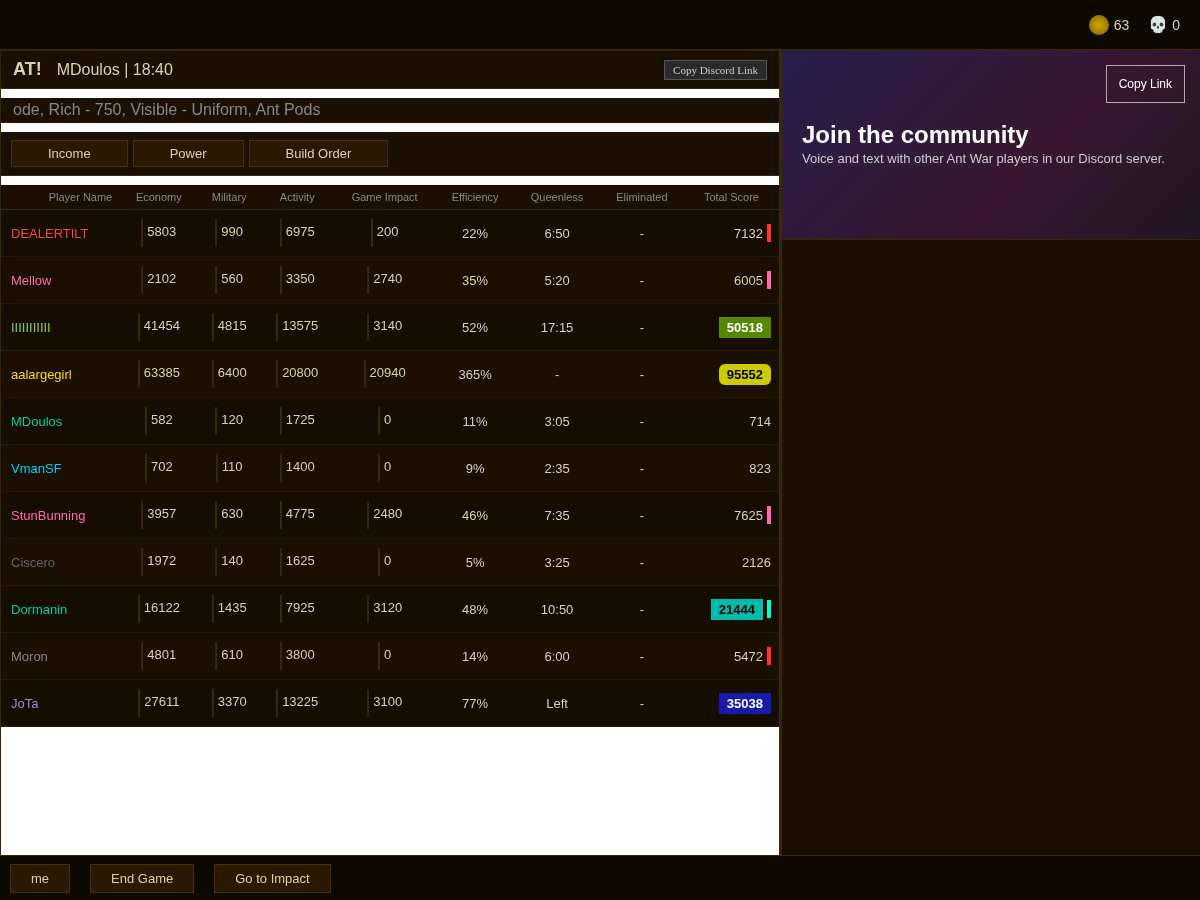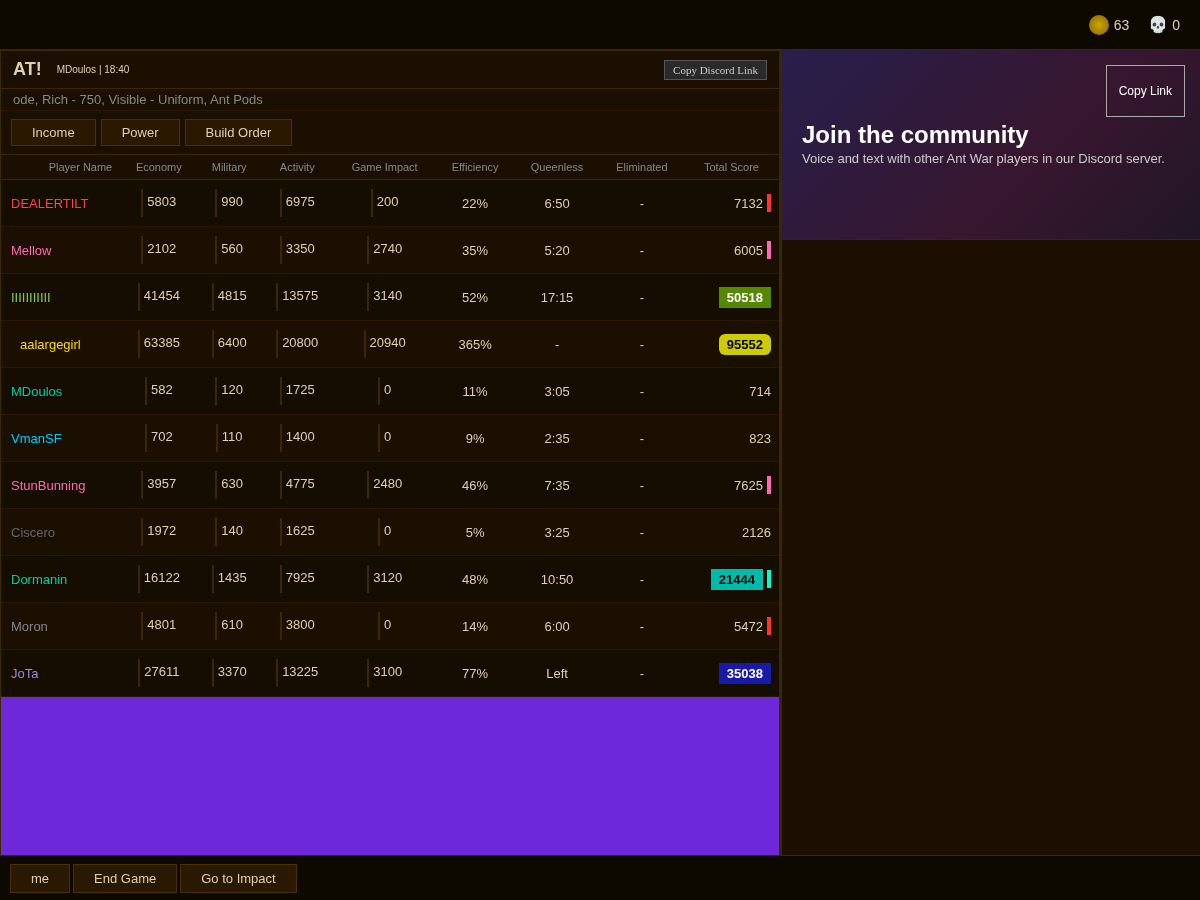--- a/index.html
+++ b/index.html
@@ -49,78 +49,79 @@
 
     
     .main-wrapper {
       display: flex;
       height: calc(900px - 50px);
     }
 
     
     .left-panel {
       flex: 1;
-      background: #6d28d9;
+      background: #ffffff;
       border: 1px solid #3a2800;
       display: flex;
       flex-direction: column;
       overflow: hidden;
+      gap: 9px;
     }
 
     
     .header-row {
       display: flex;
       align-items: center;
       padding: 8px 12px;
       background: #1a0f00;
       border-bottom: 1px solid #3a2800;
       gap: 15px;
     }
     .game-title {
       color: #e0d0b0;
       font-size: 18px;
       font-weight: bold;
     }
     .player-info {
       color: #e0d0b0;
-      font-size: 10px;
+      font-size: 16px;
     }
     .copy-discord-btn {
       margin-left: auto;
       background: #2a2a2a;
       border: 1px solid #555;
       color: #ccc;
       padding: 3px 8px;
       font-size: 11px;
       cursor: pointer;
       font-family: Liberation Serif, serif;
     }
 
     
     .sub-header {
       padding: 3px 12px;
       background: #1a0f00;
       color: #888;
-      font-size: 13px;
+      font-size: 16px;
       border-bottom: 1px solid #2a1800;
     }
 
     
     .tabs-row {
       display: flex;
       gap: 5px;
       padding: 8px 10px;
       background: #1a0f00;
       border-bottom: 1px solid #3a2800;
     }
     .tab-btn {
       background: #2a1800;
       border: 1px solid #4a3000;
       color: #e0d0b0;
-      padding: 5px 20px;
+      padding: 5px 36px;
       font-size: 13px;
       cursor: pointer;
     }
 
     
     .scoreboard-table {
       width: 100%;
       border-collapse: collapse;
       flex: 1;
     }
@@ -158,21 +159,21 @@
       text-align: left;
       padding-left: 10px;
     }
 
     
     .name-red { color: #ff4444; }
     .name-pink { color: #ff69b4; }
     .name-cyan { color: #00ccff; }
     .name-green { color: #88cc44; }
     .name-teal { color: #00ccaa; }
-    .name-yellow { color: #ffdd00; margin-left: 9px; }
+    .name-yellow { color: #ffdd00; }
     .name-gray { color: #888888; }
     .name-darkgray { color: #666666; }
     .name-purple { color: #9988dd; }
 
     
     .score-badge {
       padding: 3px 8px;
       font-weight: bold;
     }
     .score-green { background: #558800; color: #fff; }
@@ -231,39 +232,39 @@
       line-height: 1.5;
     }
     .copy-link-btn {
       position: absolute;
       top: 15px;
       right: 15px;
       z-index: 2;
       background: transparent;
       border: 1px solid #aaa;
       color: #ffffff;
-      padding: 18px 12px;
+      padding: 11px 12px;
       font-size: 12px;
       cursor: pointer;
       margin-left: 22px;
     }
 
     
     .bottom-bar {
       position: absolute;
       bottom: 0;
       left: 0;
       right: 0;
       height: 45px;
       background: #0d0800;
       border-top: 1px solid #3a2800;
       display: flex;
       align-items: center;
       padding: 0 10px;
-      gap: 3px;
+      gap: 20px;
     }
     .bottom-btn {
       background: #2a1800;
       border: 1px solid #4a3000;
       color: #e0d0b0;
       padding: 6px 20px;
       font-size: 13px;
       cursor: pointer;
     }
 

